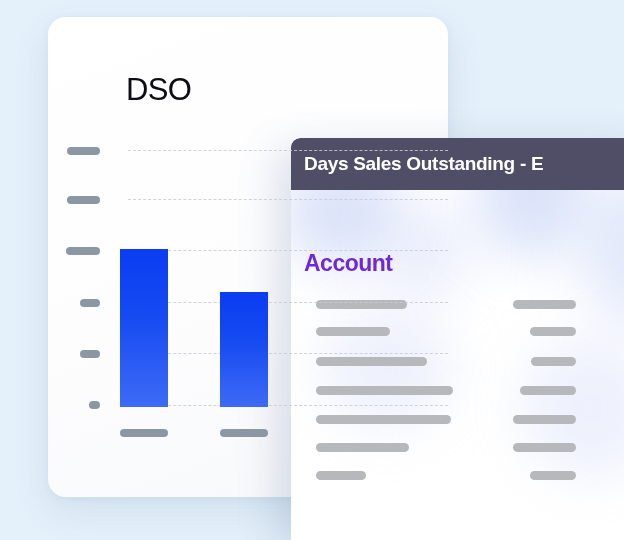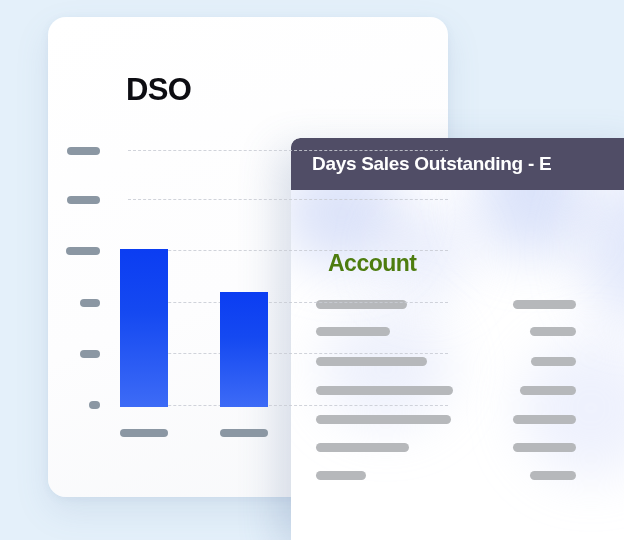--- a/index.html
+++ b/index.html
@@ -22,21 +22,21 @@
     left:48px; top:17px;
     width:400px; height:480px;
     background:linear-gradient(160deg,#ffffff 0%,#fdfdfe 55%,#f7f8fa 100%);
     border-radius:18px;
     box-shadow:0 14px 34px rgba(90,120,160,.13), 0 2px 8px rgba(90,120,160,.07);
   }
   .chart-title {
     position:absolute;
     left:78px; top:55px;
     font-size:31px;
-    font-weight:bold;
+    font-weight:normal;
     letter-spacing:-.6px;
     color:#0d0d12;
   }
 
   
   .ytick {
     position:absolute;
     height:8px;
     border-radius:4px;
     background:#8b97a3;
@@ -81,31 +81,31 @@
     width:360px; height:52px;
     background:#504d66;
     border-radius:9px 9px 0 0;
     display:flex; align-items:center;
   }
   .panel-header-title {
     color:#ffffff;
     font-size:19px;
     font-weight:bold;
     letter-spacing:-.3px;
-    padding-left:21px;
+    padding-left:13px;
     white-space:nowrap;
   }
   .panel-body { position:absolute; left:0; top:52px; width:360px; bottom:0; }
   .col-head {
     position:absolute;
     font-size:23px;
     letter-spacing:-.5px;
     white-space:nowrap;
   }
-  .col-head.left { left:37px; top:60px; font-weight:bold; color:#4d7c0f; }
+  .col-head.left { left:13px; top:60px; font-weight:bold; color:#6d28d9; }
   .col-head.right { left:209px; top:61px; font-weight:normal; color:#3a3a46; }
   .cell-bar {
     position:absolute;
     height:9px;
     border-radius:5px;
     background:#b6b8bb;
   }
 </style>
 </head>
 <body>

